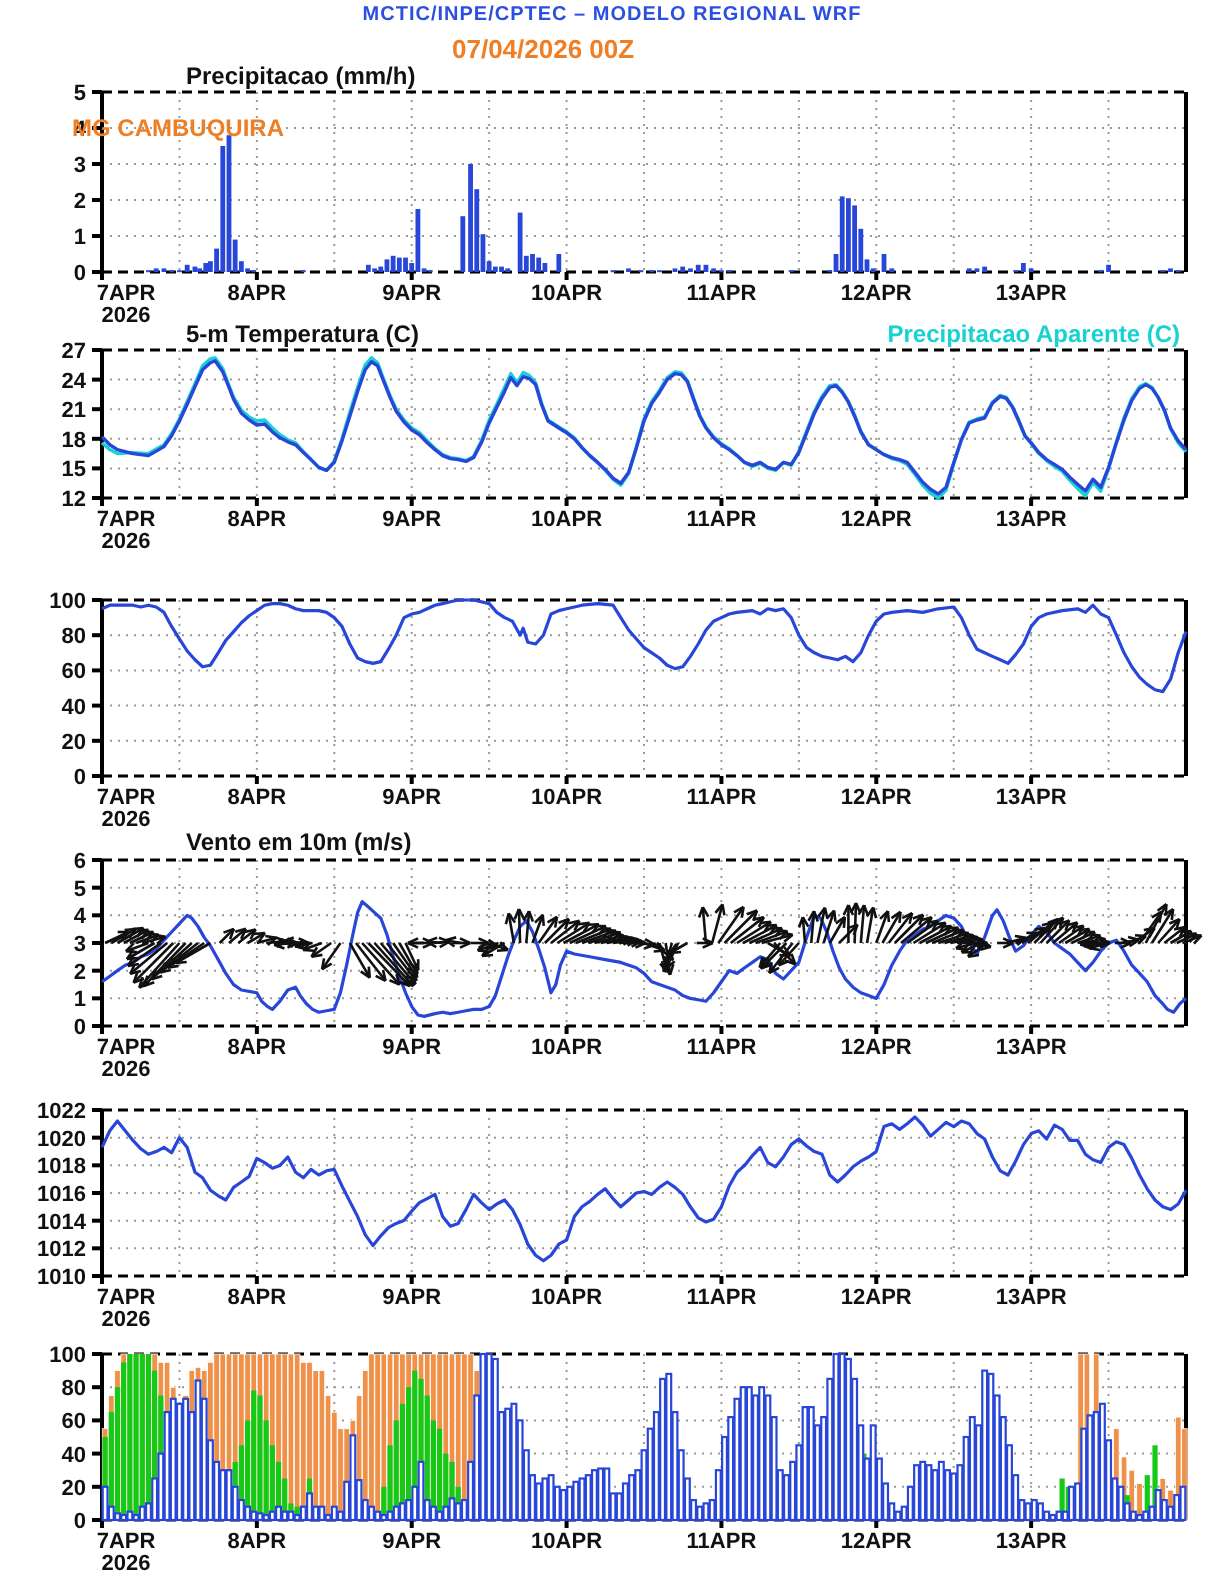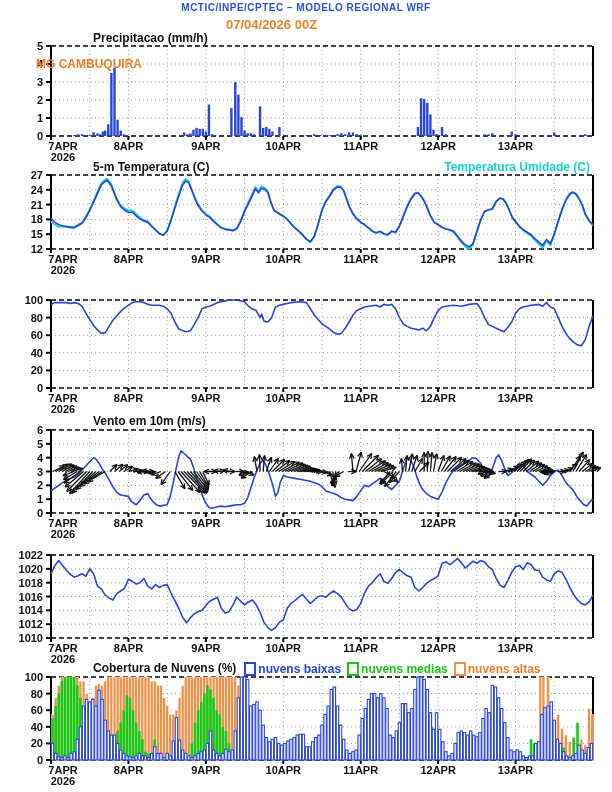--- a/index.html
+++ b/index.html
@@ -1183,30 +1183,15 @@
       <rect x="587.1542857142856" y="747.55" width="2.4" height="12.450000000000045" fill="#ffffff" stroke="#2846d8" stroke-width="1.1"></rect>
       <rect x="590.2514285714286" y="743.4" width="2.4" height="16.600000000000023" fill="#ffffff" stroke="#2846d8" stroke-width="1.1"></rect>
     </svg>
 
   <div class="hdr-title" style="color: rgb(43, 80, 224);">MCTIC/INPE/CPTEC – MODELO REGIONAL WRF</div>
   <div class="hdr-station" style="color: rgb(239, 127, 37);">MG CAMBUQUIRA</div>
   <div class="hdr-run" style="color: rgb(239, 127, 37);">07/04/2026 00Z</div>
 
   <div class="ptitle t1">Precipitacao (mm/h)</div>
   <div class="ptitle t2">5-m Temperatura (C)</div>
-  <div class="ptitle-right t2" style="color: rgb(23, 210, 210);">Temperatura Umidade (C)</div>
+  <div class="ptitle-right t2" style="color: rgb(23, 210, 210);">Precipitacao Aparente (C)</div>
   <div class="ptitle t4">Vento em 10m (m/s)</div>
-  <div class="ptitle t6">
-    <span>Cobertura de Nuvens (%)</span><span class="legend">
-        <span class="leg-item">
-          <span class="leg-box" id="lb0" style="border-color: rgb(40, 70, 216);"></span>
-          <span id="ll0" style="color: rgb(40, 70, 216);">nuvens baixas</span>
-        </span>
-        <span class="leg-item">
-          <span class="leg-box" id="lb1" style="border-color: rgb(22, 201, 22);"></span>
-          <span id="ll1" style="color: rgb(22, 201, 22);">nuvens medias</span>
-        </span>
-        <span class="leg-item">
-          <span class="leg-box" id="lb2" style="border-color: rgb(240, 145, 74);"></span>
-          <span id="ll2" style="color: rgb(239, 127, 37);">nuvens altas</span>
-        </span>
-  </span></div>
 </div>
 
 </body></html>

